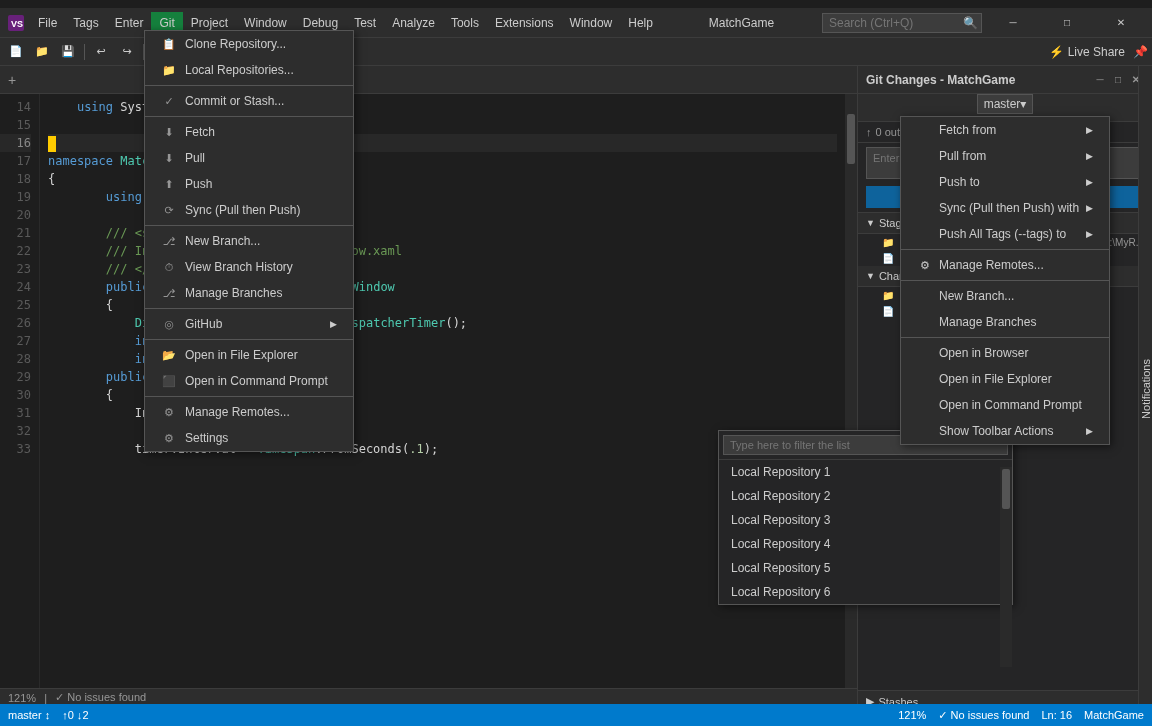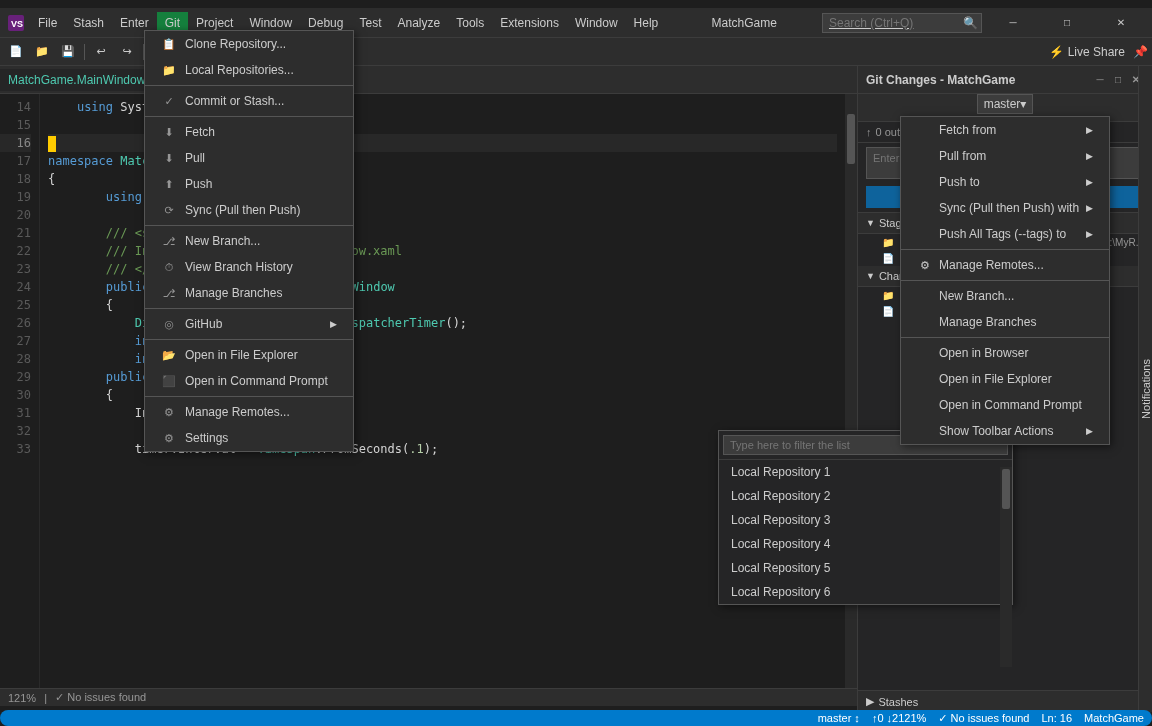--- a/index.html
+++ b/index.html
@@ -140,33 +140,32 @@
     }
     .code-line { white-space: pre; }
     .kw { color: #569cd6; }
     .type { color: #4ec9b0; }
     .comment { color: #6a9955; }
     .num { color: #b5cea8; }
     .highlight-line { background: #282828; }
 
     
     .status-bar {
-      height: 16px;
+      height: 22px;
       background: #007acc;
       display: flex;
       align-items: center;
-      justify-content: flex-end;
+      justify-content: space-between;
       padding: 0 8px;
       font-size: 11px;
       color: #ffffff;
       position: absolute;
       bottom: 0;
       left: 0;
       right: 0;
-      border-radius: 10px;
     }
     .status-left { display: flex; align-items: center; gap: 12px; }
     .status-right { display: flex; align-items: center; gap: 12px; }
 
     
     .git-panel {
       width: 295px;
       background: #252526;
       border-left: 1px solid #3c3c3c;
       display: flex;
@@ -446,39 +445,39 @@
 
 <div class="title-bar">
   <div class="title-bar-left">
 
     <svg class="title-bar-icon" viewBox="0 0 16 16">
       <rect width="16" height="16" rx="2" fill="#68217a"></rect>
       <text x="3" y="12" font-size="9" fill="white" font-weight="bold">VS</text>
     </svg>
     <div class="menu-bar">
       <div class="menu-item">File</div>
-      <div class="menu-item">Stash</div>
+      <div class="menu-item">Tags</div>
       <div class="menu-item">Enter</div>
       <div class="menu-item active-git">Git</div>
       <div class="menu-item">Project</div>
       <div class="menu-item">Window</div>
       <div class="menu-item">Debug</div>
       <div class="menu-item">Test</div>
       <div class="menu-item">Analyze</div>
       <div class="menu-item">Tools</div>
       <div class="menu-item">Extensions</div>
       <div class="menu-item">Window</div>
       <div class="menu-item">Help</div>
     </div>
   </div>
   <div class="title-bar-center">MatchGame</div>
   <div class="title-bar-right">
 
     <div style="position:relative;display:flex;align-items:center;">
-      <input type="text" style="width: 160px; background: rgb(60, 60, 60); border: 1px solid rgb(85, 85, 85); color: rgb(204, 204, 204); padding: 2px 24px 2px 6px; font-size: 12px; height: 20px; text-decoration: underline;" placeholder="Search (Ctrl+Q)">
+      <input type="text" style="width: 160px; background: rgb(60, 60, 60); border: 1px solid rgb(85, 85, 85); color: rgb(204, 204, 204); padding: 2px 24px 2px 6px; font-size: 12px; height: 20px;" placeholder="Search (Ctrl+Q)">
       <span style="position:absolute;right:4px;color:#969696;font-size:12px;">🔍</span>
     </div>
     <div class="win-btn">─</div>
     <div class="win-btn">□</div>
     <div class="win-btn close">✕</div>
   </div>
 </div>
 
 <div class="toolbar">
   <button class="toolbar-btn">📄</button>
@@ -500,25 +499,20 @@
     <span>⚡ Live Share</span>
     <span style="color:#969696;">📌</span>
   </div>
 </div>
 
 <div style="display:flex;height:calc(726px - 30px - 28px - 22px);position:relative;">
 
   <div class="editor-area">
 
     <div class="editor-tabs">
-      <div style="display:flex;align-items:center;padding:4px 8px;background:#252526;border-right:1px solid #3c3c3c;cursor:pointer;color:#969696;font-size:12px;">
-        <span style="color:#4ec9b0;">MatchGame.MainWindow</span>
-        <span style="margin:0 4px;color:#969696;">›</span>
-        <span style="color:#dcdcaa;">timer</span>
-      </div>
       <button style="width:24px;height:28px;background:transparent;border:none;color:#969696;cursor:pointer;font-size:14px;">+</button>
     </div>
 
     <div class="code-area">
       <div class="line-numbers">
         <div>14</div>
         <div>15</div>
         <div style="background:#282828;color:#888;padding-left:16px;">16</div>
         <div>17</div>
         <div>18</div>

